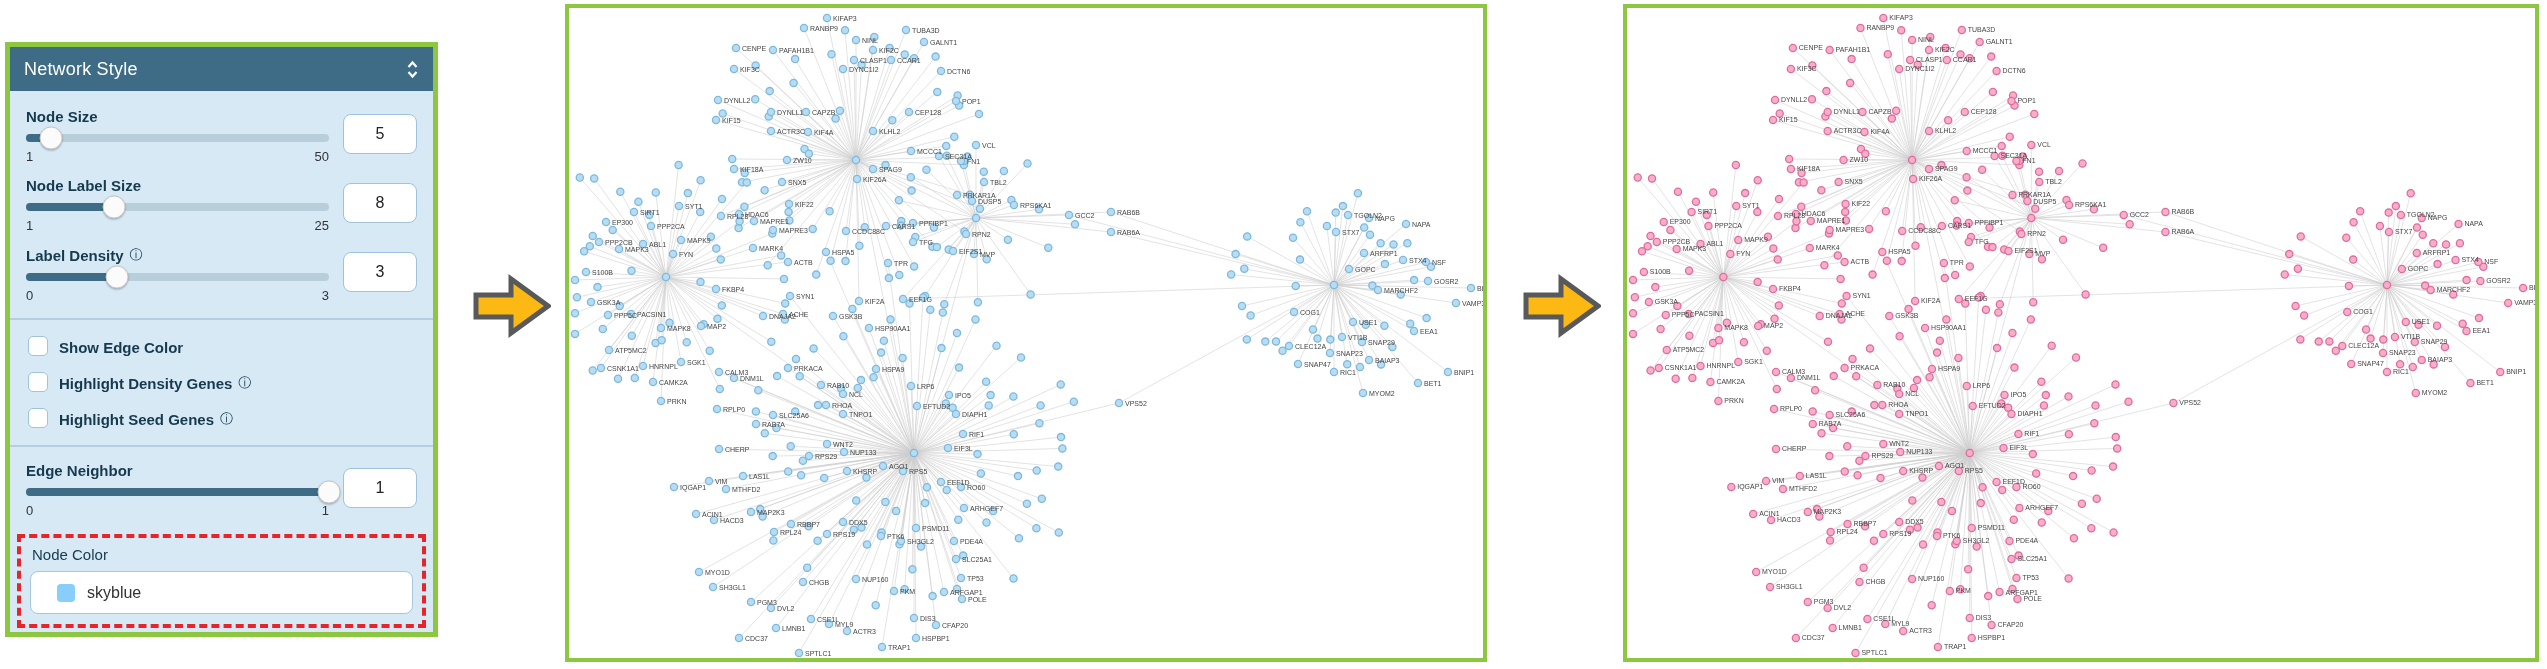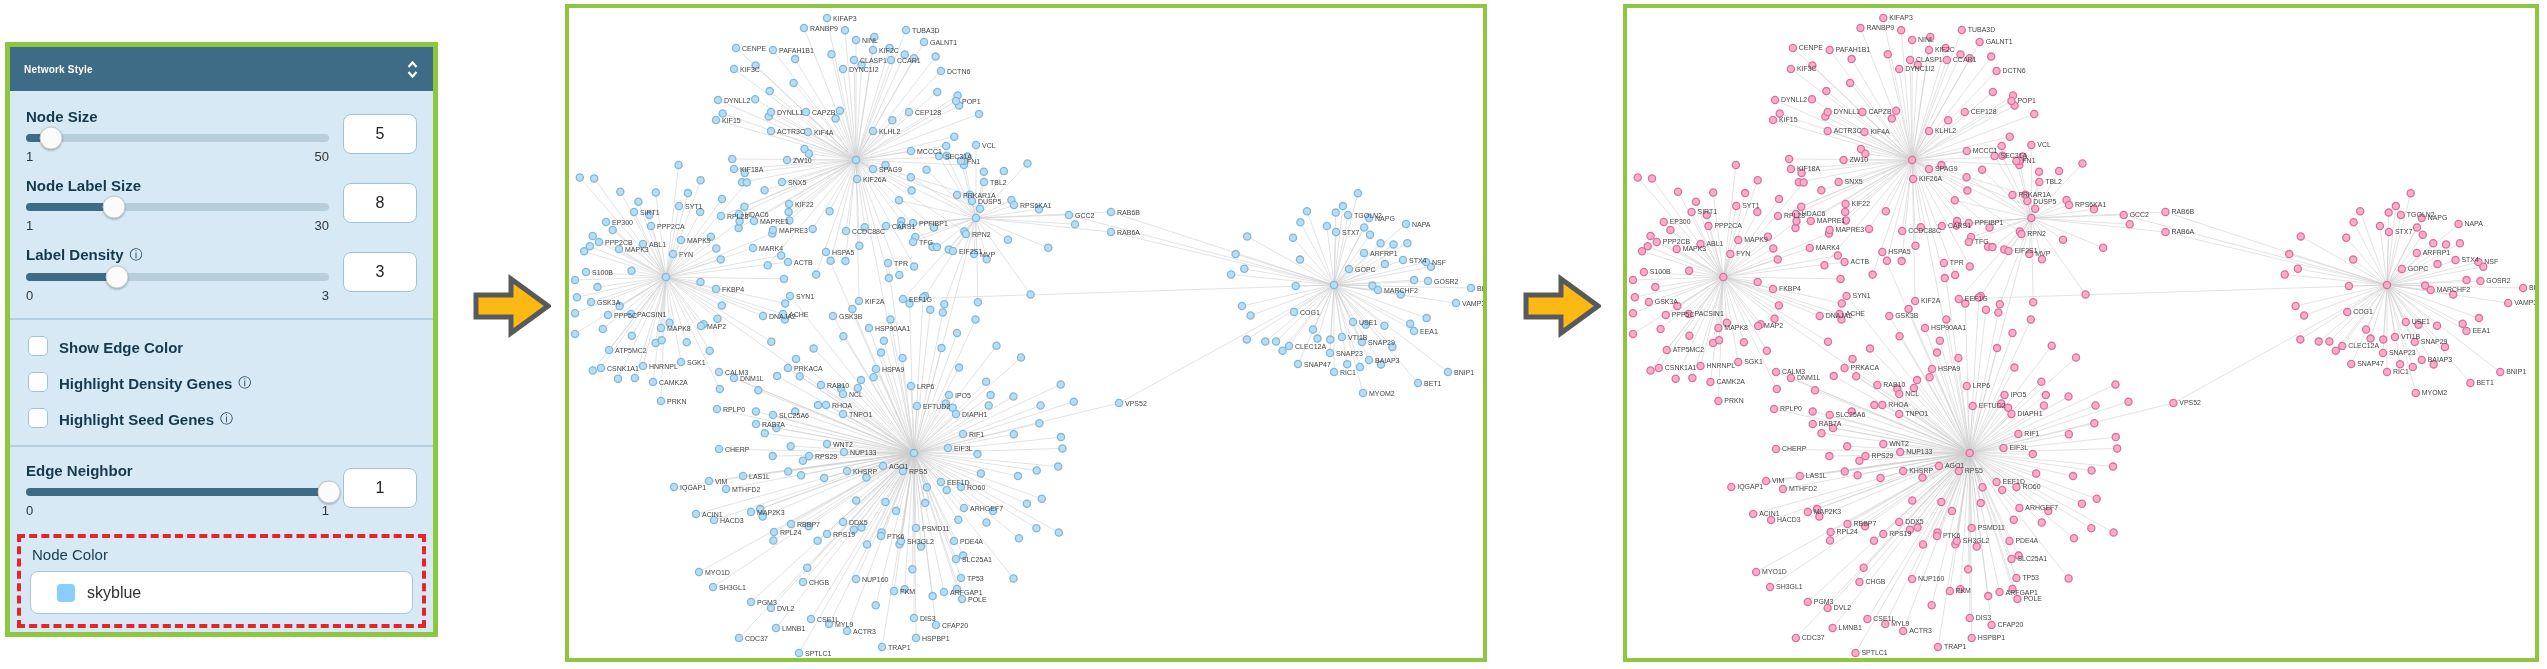--- a/index.html
+++ b/index.html
@@ -4,27 +4,27 @@
 <style>
   * { margin:0; padding:0; box-sizing:border-box; }
   body { font-family:"Liberation Sans", sans-serif; background:#fff; }
   #page { position:relative; width:2547px; height:669px; background:#fff; overflow:hidden; }
 
   
   .style-panel { position:absolute; left:5px; top:42px; width:433px; height:595px;
     border:5px solid #8dc63f; background:#d6e9f5; display:flex; flex-direction:column; }
   .panel-header { background:#3e6b85; color:#fff; height:44px; flex:0 0 44px;
     display:flex; align-items:center; justify-content:space-between; padding:0 14px; }
-  .panel-title { font-size:10px; font-weight:700; letter-spacing:.2px; }
+  .panel-title { font-size:18px; font-weight:400; letter-spacing:.2px; }
   .collapse-icon { cursor:pointer; display:flex; }
   .panel-body { flex:1; padding:10px 16px 8px 16px; display:flex; flex-direction:column; }
 
   .slider-row { display:flex; align-items:flex-start; gap:14px; margin:7px 0 6px 0; }
   .slider-left { flex:1; min-width:0; }
-  .slider-label { font-size:15px; font-weight:700; color:#16394e; margin-bottom:9px; display:flex; align-items:flex-start; gap:6px; }
+  .slider-label { font-size:15px; font-weight:700; color:#16394e; margin-bottom:9px; display:flex; align-items:flex-end; gap:6px; }
   .info { font-size:13px; font-weight:400; color:#16394e; }
   .track { position:relative; height:8px; border-radius:4px; background:#b9cedb; margin-top:2px; }
   .track-fill { position:absolute; left:0; top:0; height:8px; border-radius:4px; background:#3e6b85; }
   .thumb { position:absolute; top:50%; width:23px; height:23px; border-radius:50%;
     background:#fbfbfb; border:1px solid #c6c6c6; box-shadow:0 1px 2px rgba(0,0,0,.25);
     transform:translate(-50%,-50%); cursor:pointer; }
   .minmax { display:flex; justify-content:space-between; font-size:13px; color:#333; margin-top:7px; }
   .num-input { width:74px; height:40px; background:#fff; border:1px solid #9fc3dc; border-radius:8px;
     display:flex; align-items:center; justify-content:center; font-size:16px; color:#222; margin-top:6px; cursor:text; }
 
@@ -89,21 +89,21 @@
         <div class="slider-left">
           <div class="slider-label">
               <span>Node Label Size</span>
             </div>
           <div class="track">
             <div class="track-fill" style="width: 29.1667%;"></div>
               <div class="thumb" style="left: 29.1667%;"></div>
           </div>
           <div class="minmax">
             <span>1</span>
-            <span>30</span>
+            <span>25</span>
           </div>
         </div>
         <div class="num-input">8</div>
       </div>
 
       <div class="slider-row">
         <div class="slider-left">
           <div class="slider-label">
             <span>Label Density</span>
             <span class="info">ⓘ</span>

